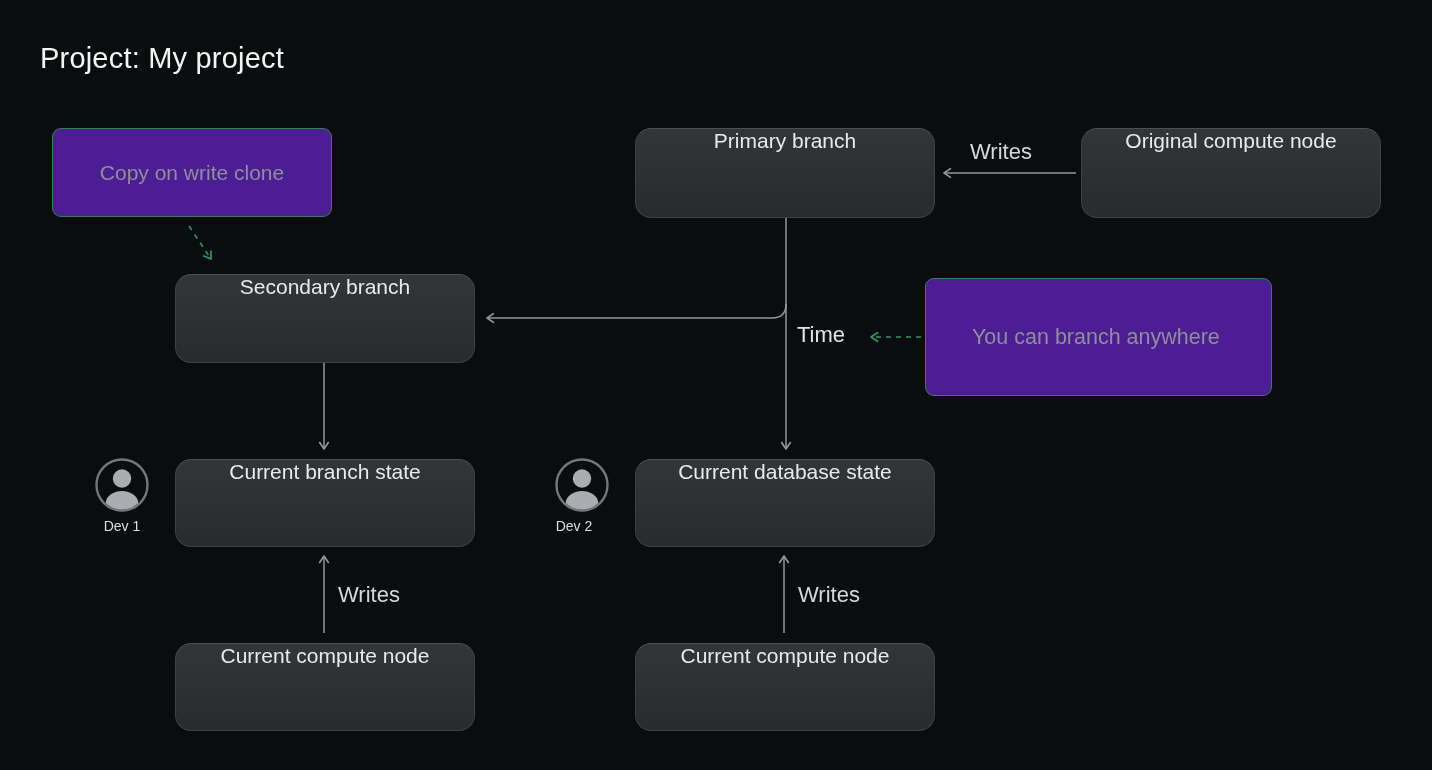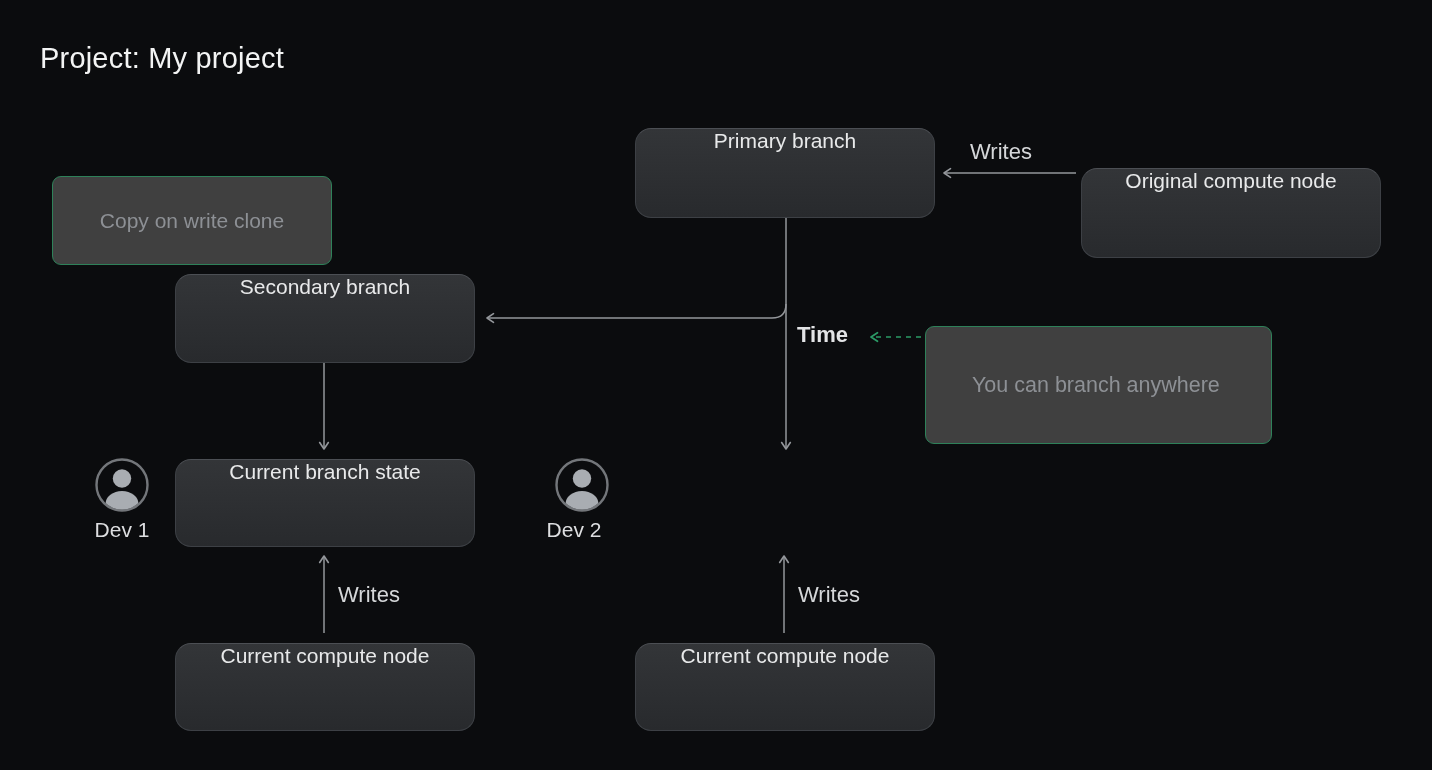--- a/index.html
+++ b/index.html
@@ -16,31 +16,31 @@
     position:absolute;z-index:2;
     display:flex;align-items:flex-start;justify-content:center;
     background:linear-gradient(180deg,#333538 0%,#282a2d 100%);
     border:1px solid #3d4045;border-top-color:#4c4f54;
     border-radius:16px;
     color:#e8e9ea;font-size:21px;
   }
   .ghost{
     position:absolute;z-index:2;
     display:flex;align-items:center;justify-content:center;
-    background:#404040;
+    background:#4c1d95;
     border:1px solid #2e8159;border-radius:9px;
-    color:#8d9095;font-size:21px;margin-top:48px;
+    color:#8d9095;font-size:21px;
   }
   .ghost.note{
     flex-direction:column;align-items:flex-start;justify-content:center;
     padding:0 46px;box-sizing:border-box;line-height:36px;font-size:21.5px;
   }
   .lbl{position:absolute;z-index:2;color:#d5d7d9;font-size:22px;}
   .lbl.bright{color:#e3e4e6;}
-  .dev-lbl{position:absolute;z-index:2;color:#dddee0;font-size:21px;text-align:center;width:60px;}
+  .dev-lbl{position:absolute;z-index:2;color:#dddee0;font-size:14px;text-align:center;width:60px;}
   .avatar{position:absolute;z-index:2;width:56px;height:56px;}
   svg.overlay{position:absolute;left:0;top:0;z-index:1;pointer-events:none;}
   .lg{stroke:#94979b;stroke-width:1.5;fill:none;}
   .ld{stroke:#2b9a66;stroke-width:1.6;fill:none;stroke-dasharray:5 5;}
 </style>
 </head>
 <body>
 
 <div id="canvas">
 
@@ -70,29 +70,29 @@
   <div class="ghost" style="left:52px;top:128px;width:278px;height:87px;">
     <span>Copy on write clone</span>
   </div>
 
   <div class="node" style="left:635px;top:128px;width:298px;height:88px;">
     <span>Primary branch</span>
   </div>
 
   <span class="lbl" style="left:970px;top:139px;">Writes</span>
 
-  <div class="node" style="left:1081px;top:128px;width:298px;height:88px;margin-top:40px;">
+  <div class="node" style="left:1081px;top:128px;width:298px;height:88px;">
     <span>Original compute node</span>
   </div>
 
   <div class="node" style="left:175px;top:274px;width:298px;height:87px;">
     <span>Secondary branch</span>
   </div>
 
-  <span class="lbl bright" style="left:797px;top:322px;font-weight:bold;">Time</span>
+  <span class="lbl bright" style="left:797px;top:322px;">Time</span>
 
   <div class="ghost note" style="left:925px;top:278px;width:347px;height:118px;">
     <span>You can branch anywhere</span>
   </div>
 
   <svg class="avatar" style="left:94px;top:457px;" viewBox="0 0 56 56">
     <defs>
         <clipPath id="avclip1">
           <circle cx="28" cy="28" r="24.5"></circle>
         </clipPath>
@@ -112,20 +112,23 @@
         <clipPath id="avclip2">
           <circle cx="28" cy="28" r="24.5"></circle>
         </clipPath>
       </defs>
     <circle cx="28" cy="28" r="25.5" fill="none" stroke="#73767a" stroke-width="2.4"></circle>
     <circle cx="28" cy="21.5" r="9.2" fill="#a9adb2"></circle>
     <ellipse cx="28" cy="47" rx="16.5" ry="13" fill="#a9adb2" clip-path="url(#avclip2)"></ellipse>
   </svg>
   <span class="dev-lbl" style="left:544px;top:518px;">Dev 2</span>
 
+  <div class="node" style="left:635px;top:459px;width:298px;height:86px;">
+    <span>Current database state</span>
+  </div>
 
   <span class="lbl" style="left:338px;top:582px;">Writes</span>
   <span class="lbl" style="left:798px;top:582px;">Writes</span>
 
   <div class="node" style="left:175px;top:643px;width:298px;height:86px;">
     <span>Current compute node</span>
   </div>
 
   <div class="node" style="left:635px;top:643px;width:298px;height:86px;">
     <span>Current compute node</span>

